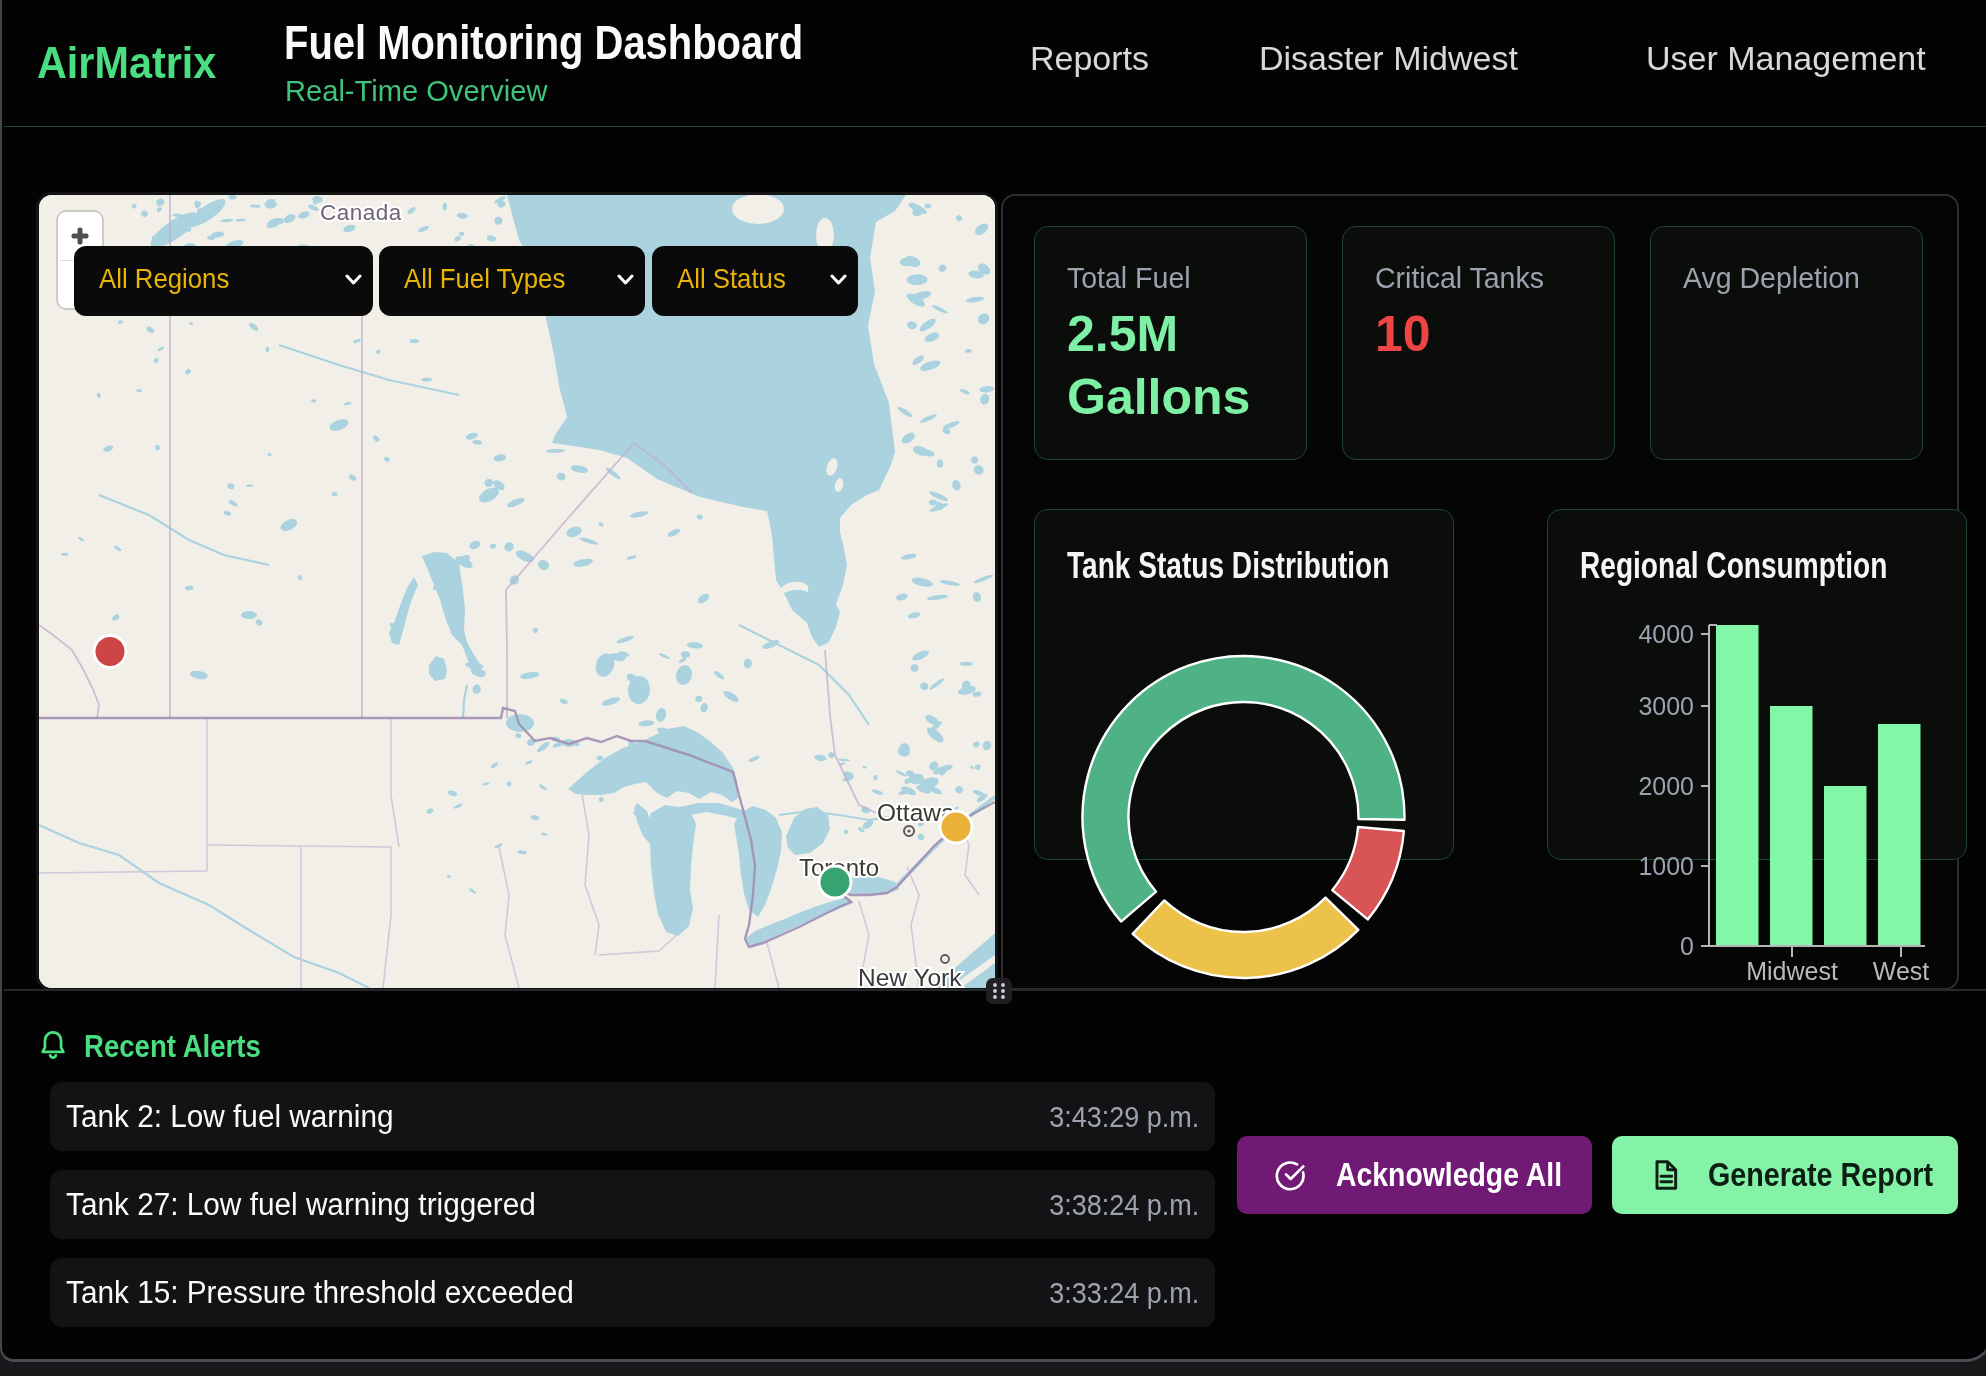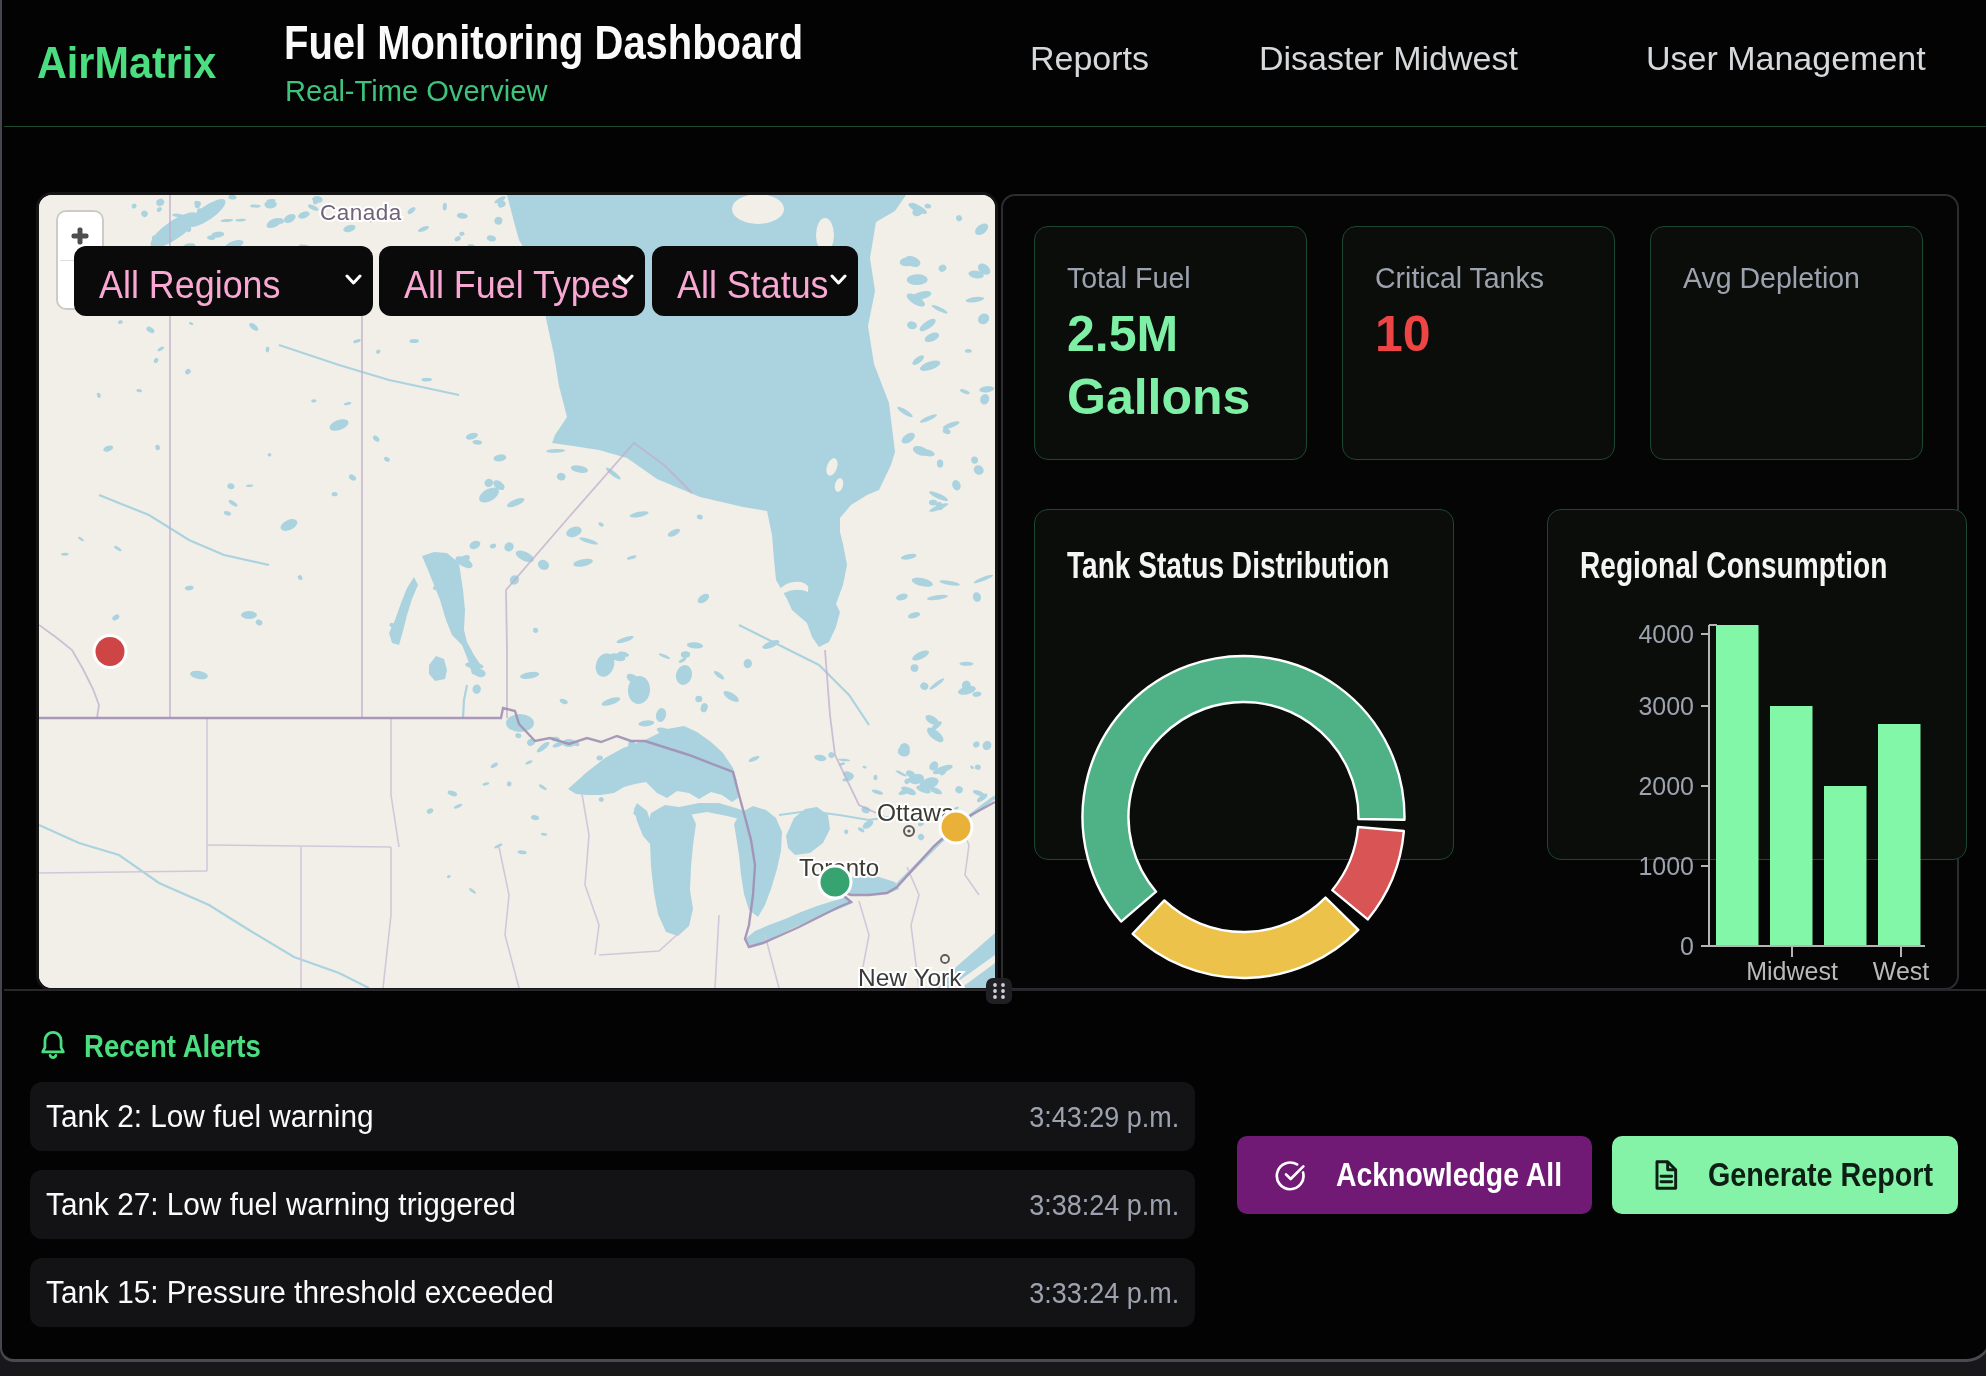--- a/index.html
+++ b/index.html
@@ -12,35 +12,35 @@
 #title { position:absolute; left:282px; top:14px; font-size:49px; font-weight:bold; color:#fafafa; transform:scaleX(.815); transform-origin:0 0; white-space:nowrap; }
 #subtitle { position:absolute; left:283px; top:74px; font-size:30px; font-weight:500; color:#3fc27b; transform:scaleX(.97); transform-origin:0 0; }
 .nav { position:absolute; top:39px; font-size:34px; color:#d6d9dc; white-space:nowrap; }
 #hline { position:absolute; left:2px; right:2px; top:126px; height:1px; background:#1d4a2f; }
 
 #map { position:absolute; left:37px; top:195px; width:956px; height:793px; border-radius:13px; overflow:hidden; background:#f2efe9; box-shadow:0 0 0 3px #151515; }
 
 #zoomctl { position:absolute; left:56px; top:212px; width:44px; height:96px; background:#fff; border-radius:8px; box-shadow:0 0 0 2px rgba(0,0,0,0.15); }
 #zoomctl .div { position:absolute; left:2px; right:2px; top:48px; height:1px; background:#ddd; }
 
-.dd { position:absolute; top:246px; height:70px; background:#0a0a0a; border-radius:12px; color:#f9a8d4; font-size:39px; font-weight:500; }
+.dd { position:absolute; top:246px; height:70px; background:#0a0a0a; border-radius:12px; color:#eab308; font-size:28px; font-weight:500; }
 .dd span { position:absolute; left:25px; top:17px; transform:scaleX(.92); transform-origin:0 0; white-space:nowrap; }
 .dd svg { position:absolute; right:11px; top:28px; }
 
 #rpanel { position:absolute; left:999px; top:194px; width:958px; height:796px; border:2px solid #2d2d31; border-radius:14px; background:#050505; }
 .scard { position:absolute; top:226px; width:273px; height:234px; background:#0b0d0b; border:1.5px solid #1c4733; border-radius:14px; }
 .scard .lbl { position:absolute; left:32px; top:34px; font-size:30px; color:#9ca3af; white-space:nowrap; transform:scaleX(.95); transform-origin:0 0; }
 .scard .val { position:absolute; left:32px; top:76px; font-size:50px; font-weight:bold; line-height:63px; }
 .ccard { position:absolute; top:509px; width:420px; height:351px; background:#0b0d0b; border:1.5px solid #1c4733; border-radius:14px; }
 .ccard .ctitle { position:absolute; left:32px; top:35px; font-size:36px; font-weight:bold; color:#f5f5f5; white-space:nowrap; transform:scaleX(.78); transform-origin:0 0; }
 
 #vdiv { position:absolute; left:2px; right:2px; top:989px; height:2px; background:#28282c; }
 #handle { position:absolute; left:984px; top:978px; width:26px; height:26px; background:#202024; border-radius:7px; }
 #alerttitle { position:absolute; left:82px; top:1029px; font-size:31px; font-weight:bold; color:#4ade80; transform:scaleX(.89); transform-origin:0 0; white-space:nowrap; }
-.arow { position:absolute; left:28px; width:1165px; height:69px; background:#131315; border-radius:12px; color:#fafafa; font-size:31px; font-weight:normal; white-space:nowrap; }
+.arow { position:absolute; left:48px; width:1165px; height:69px; background:#131315; border-radius:12px; color:#fafafa; font-size:31px; font-weight:normal; white-space:nowrap; }
 .arow .t { position:absolute; left:16px; top:17px; transform:scaleX(.96); transform-origin:0 0; }
 .arow .ts { position:absolute; right:16px; top:19px; font-size:29px; color:#9ca3af; font-weight:normal; transform:scaleX(.93); transform-origin:100% 0; }
 
 .btn { position:absolute; top:1136px; height:78px; border-radius:10px; font-size:33px; font-weight:bold; white-space:nowrap; }
 #ackbtn { left:1235px; width:355px; background:#701a75; color:#fff; }
 #genbtn { left:1610px; width:346px; background:#84f3a8; color:#0d1f13; }
 .btn .bt { position:absolute; top:20px; transform:scaleX(.90); transform-origin:0 0; }
 </style>
 </head>
 <body>

